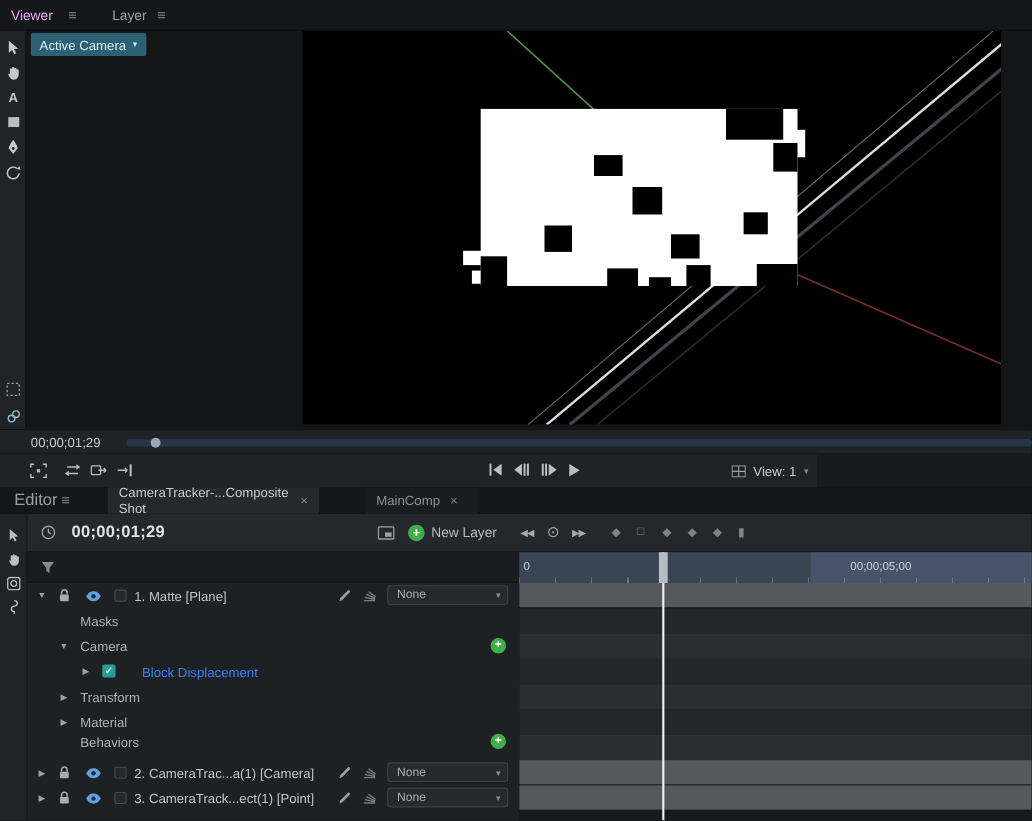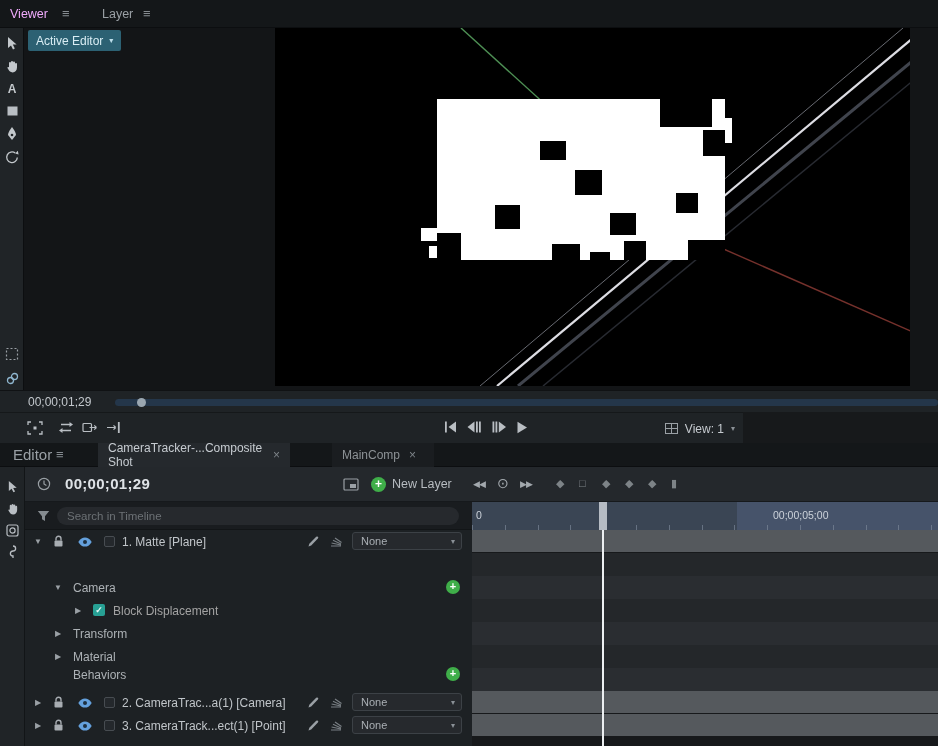--- a/index.html
+++ b/index.html
@@ -160,21 +160,21 @@
       <rect x="401" y="165" width="22" height="20"></rect>
       <rect x="162" y="205" width="24" height="27"></rect>
       <rect x="277" y="216" width="28" height="16"></rect>
       <rect x="349" y="213" width="22" height="19"></rect>
       <rect x="413" y="212" width="37" height="20"></rect>
       <rect x="315" y="224" width="20" height="8"></rect>
     </g>
   </svg>
 
   <div class="abs ac-btn">
-    <span class="t">Active Editor</span>
+    <span class="t">Active Camera</span>
     <span class="c">▾</span>
   </div>
 
   <div class="abs scrub-row">
     <span class="scrub-tc">00;00;01;29</span>
     <div class="scrub-bar"></div>
     <div class="scrub-dot"></div>
   </div>
 
   <div class="abs transport">
@@ -301,21 +301,20 @@
     <span class="kft" style="left:623px">◆</span>
     <span class="kft" style="left:646px">▮</span>
   </div>
 
   <div class="abs search-row">
     <span class="icw" style="left:12px;top:8px">
       <svg width="13" height="12" viewBox="0 0 13 12">
           <path d="M.8 1 H12.2 L8 6.2 V11 L5 9.2 V6.2 Z" fill="#858b90"></path>
         </svg>
     </span>
-    <input class="search-input" placeholder="Search in Timeline" style="">
   </div>
 
   <div class="abs ruler">
     <div class="ruler-light"></div>
     <span class="ruler-lab" style="left:4px">0</span>
     <span class="ruler-lab" style="left:301px">00;00;05;00</span>
     <div class="ticks"></div>
   </div>
 
   <div class="abs layers">
@@ -345,31 +344,34 @@
         <svg width="13" height="12" viewBox="0 0 13 12">
             <path d="M1 10 L11 10 M1.6 7 L11 9 M3 4.2 L11 8 M5 2 L11.5 6.6" stroke="#787e83" stroke-width="1.2" fill="none"></path>
           </svg>
       </span>
       <div class="dd" style="left:327px">
         <span class="dd-t">None</span>
         <span class="dd-c">▾</span>
       </div>
     </div>
 
+    <div class="lrow" style="top:23px">
+      <span class="glabel" style="left:48px">Masks</span>
+    </div>
 
     <div class="lrow" style="top:46px">
       <span class="tw" style="left:28px">▼</span>
       <span class="glabel" style="left:48px">Camera</span>
       <span class="gplus rowplus">+</span>
     </div>
 
     <div class="lrow" style="top:69px">
       <span class="tw" style="left:48px">▶</span>
       <span class="chk" style="left:68px">✓</span>
-      <span class="rlabel" style="left:88px;color:#a3a3a3">Block Displacement</span>
+      <span class="rlabel" style="left:104px;color:#3b82f6">Block Displacement</span>
     </div>
 
     <div class="lrow" style="top:92px">
       <span class="tw" style="left:28px">▶</span>
       <span class="glabel" style="left:48px">Transform</span>
     </div>
 
     <div class="lrow" style="top:115px">
       <span class="tw" style="left:28px">▶</span>
       <span class="glabel" style="left:48px">Material</span>

